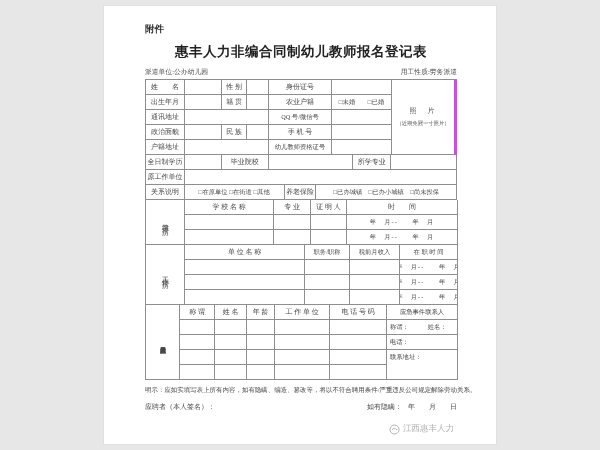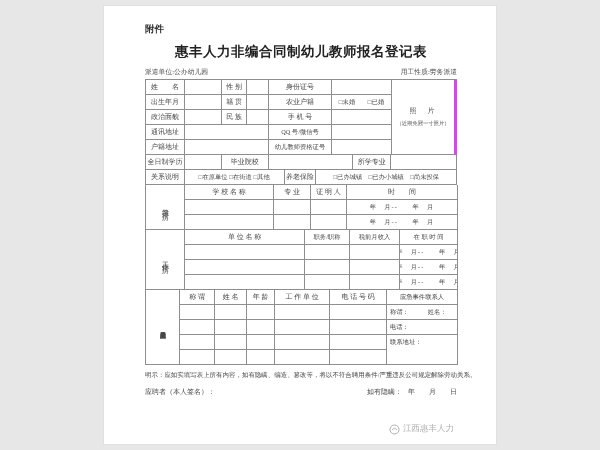--- a/index.html
+++ b/index.html
@@ -79,31 +79,31 @@
           </div>
           <div class="r">
             <div class="c" style="width:39px">出生年月</div>
             <div class="c" style="width:37px"></div>
             <div class="c" style="width:25px">籍 贯</div>
             <div class="c" style="width:22px"></div>
             <div class="c" style="width:63px">农业户籍</div>
             <div class="c opts" style="width:60px">□未婚　　□已婚</div>
           </div>
           <div class="r">
+            <div class="c" style="width:39px">通讯地址</div>
+            <div class="c" style="width:84px"></div>
+            <div class="c sm" style="width:63px">QQ 号/微信号</div>
+            <div class="c" style="width:60px"></div>
+          </div>
+          <div class="r">
             <div class="c" style="width:39px">政治面貌</div>
             <div class="c" style="width:37px"></div>
             <div class="c" style="width:25px">民 族</div>
             <div class="c" style="width:22px"></div>
             <div class="c" style="width:63px">手 机 号</div>
-            <div class="c" style="width:60px"></div>
-          </div>
-          <div class="r">
-            <div class="c" style="width:39px">通讯地址</div>
-            <div class="c" style="width:84px"></div>
-            <div class="c sm" style="width:63px">QQ 号/微信号</div>
             <div class="c" style="width:60px"></div>
           </div>
           <div class="r">
             <div class="c" style="width:39px">户籍地址</div>
             <div class="c" style="width:84px"></div>
             <div class="c sm" style="width:63px">幼儿教师资格证号</div>
             <div class="c" style="width:60px"></div>
           </div>
         </div>
         <div class="photo-cell">
@@ -114,20 +114,24 @@
 
       <div class="r">
         <div class="c" style="width:39px">全日制学历</div>
         <div class="c" style="width:37px"></div>
         <div class="c" style="width:47px">毕业院校</div>
         <div class="c" style="width:85px"></div>
         <div class="c" style="width:38px">所学专业</div>
         <div class="c" style="width:66px"></div>
       </div>
 
+      <div class="r">
+        <div class="c" style="width:39px">原工作单位</div>
+        <div class="c" style="width:273px"></div>
+      </div>
 
 
       <div class="r">
         <div class="c" style="width:39px">关系说明</div>
         <div class="c opts" style="width:100px">□在原单位 □在街道 □其他</div>
         <div class="c" style="width:32px">养老保险</div>
         <div class="c opts" style="width:141px">□已办城镇　□已办小城镇　□尚未投保</div>
       </div>
 
       <div class="band">

